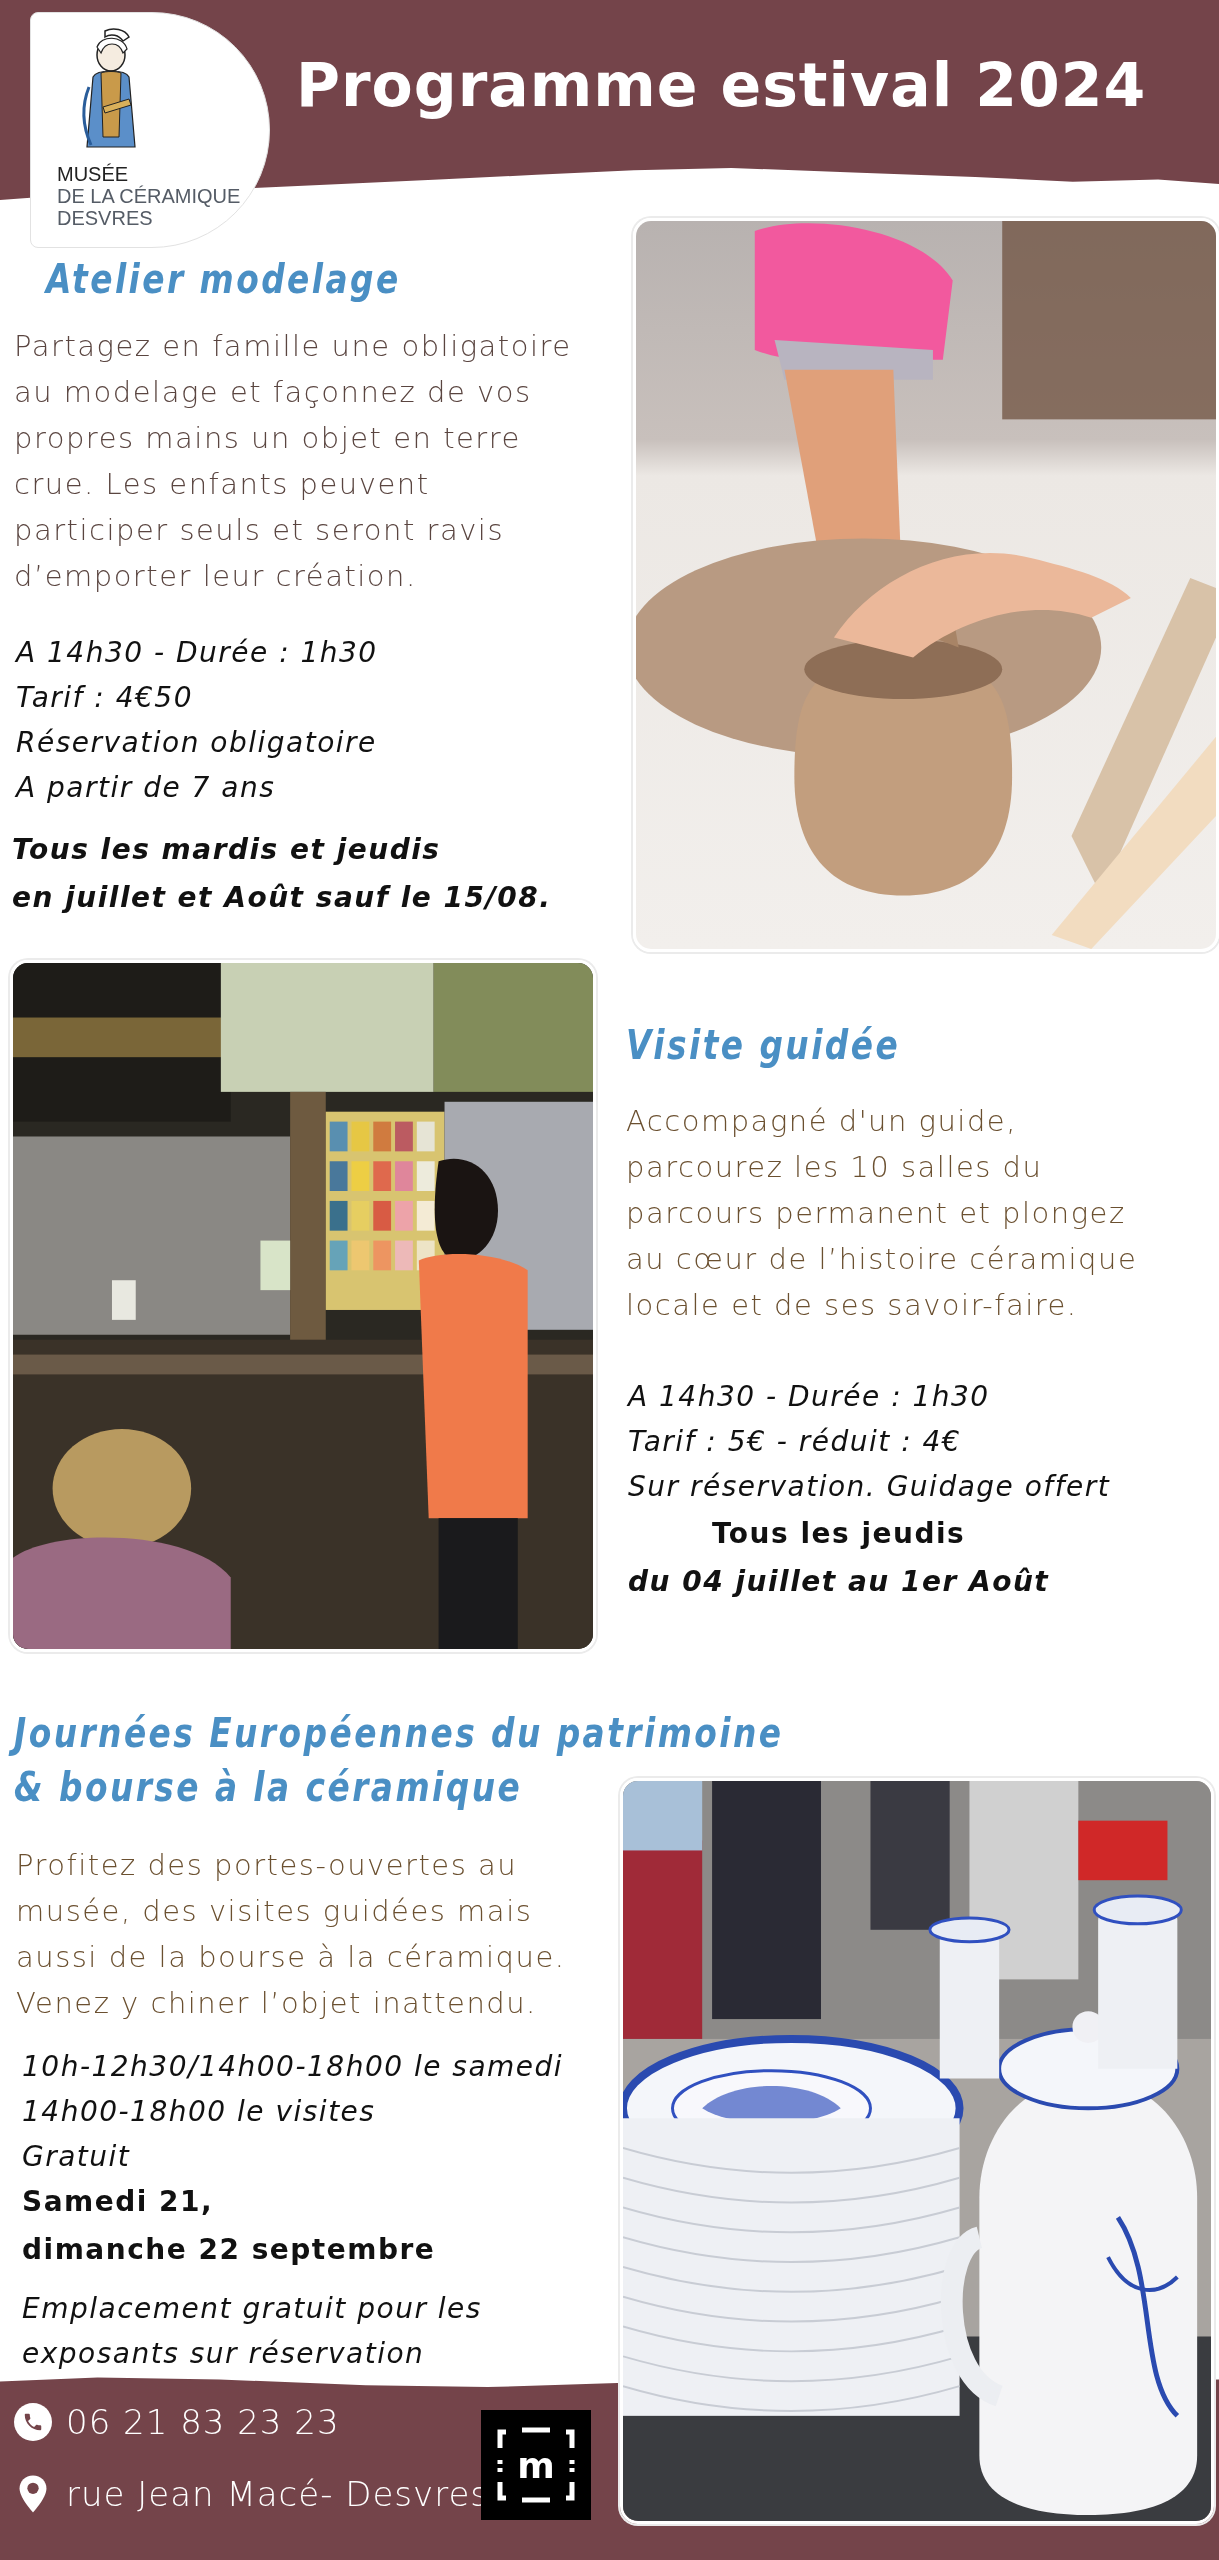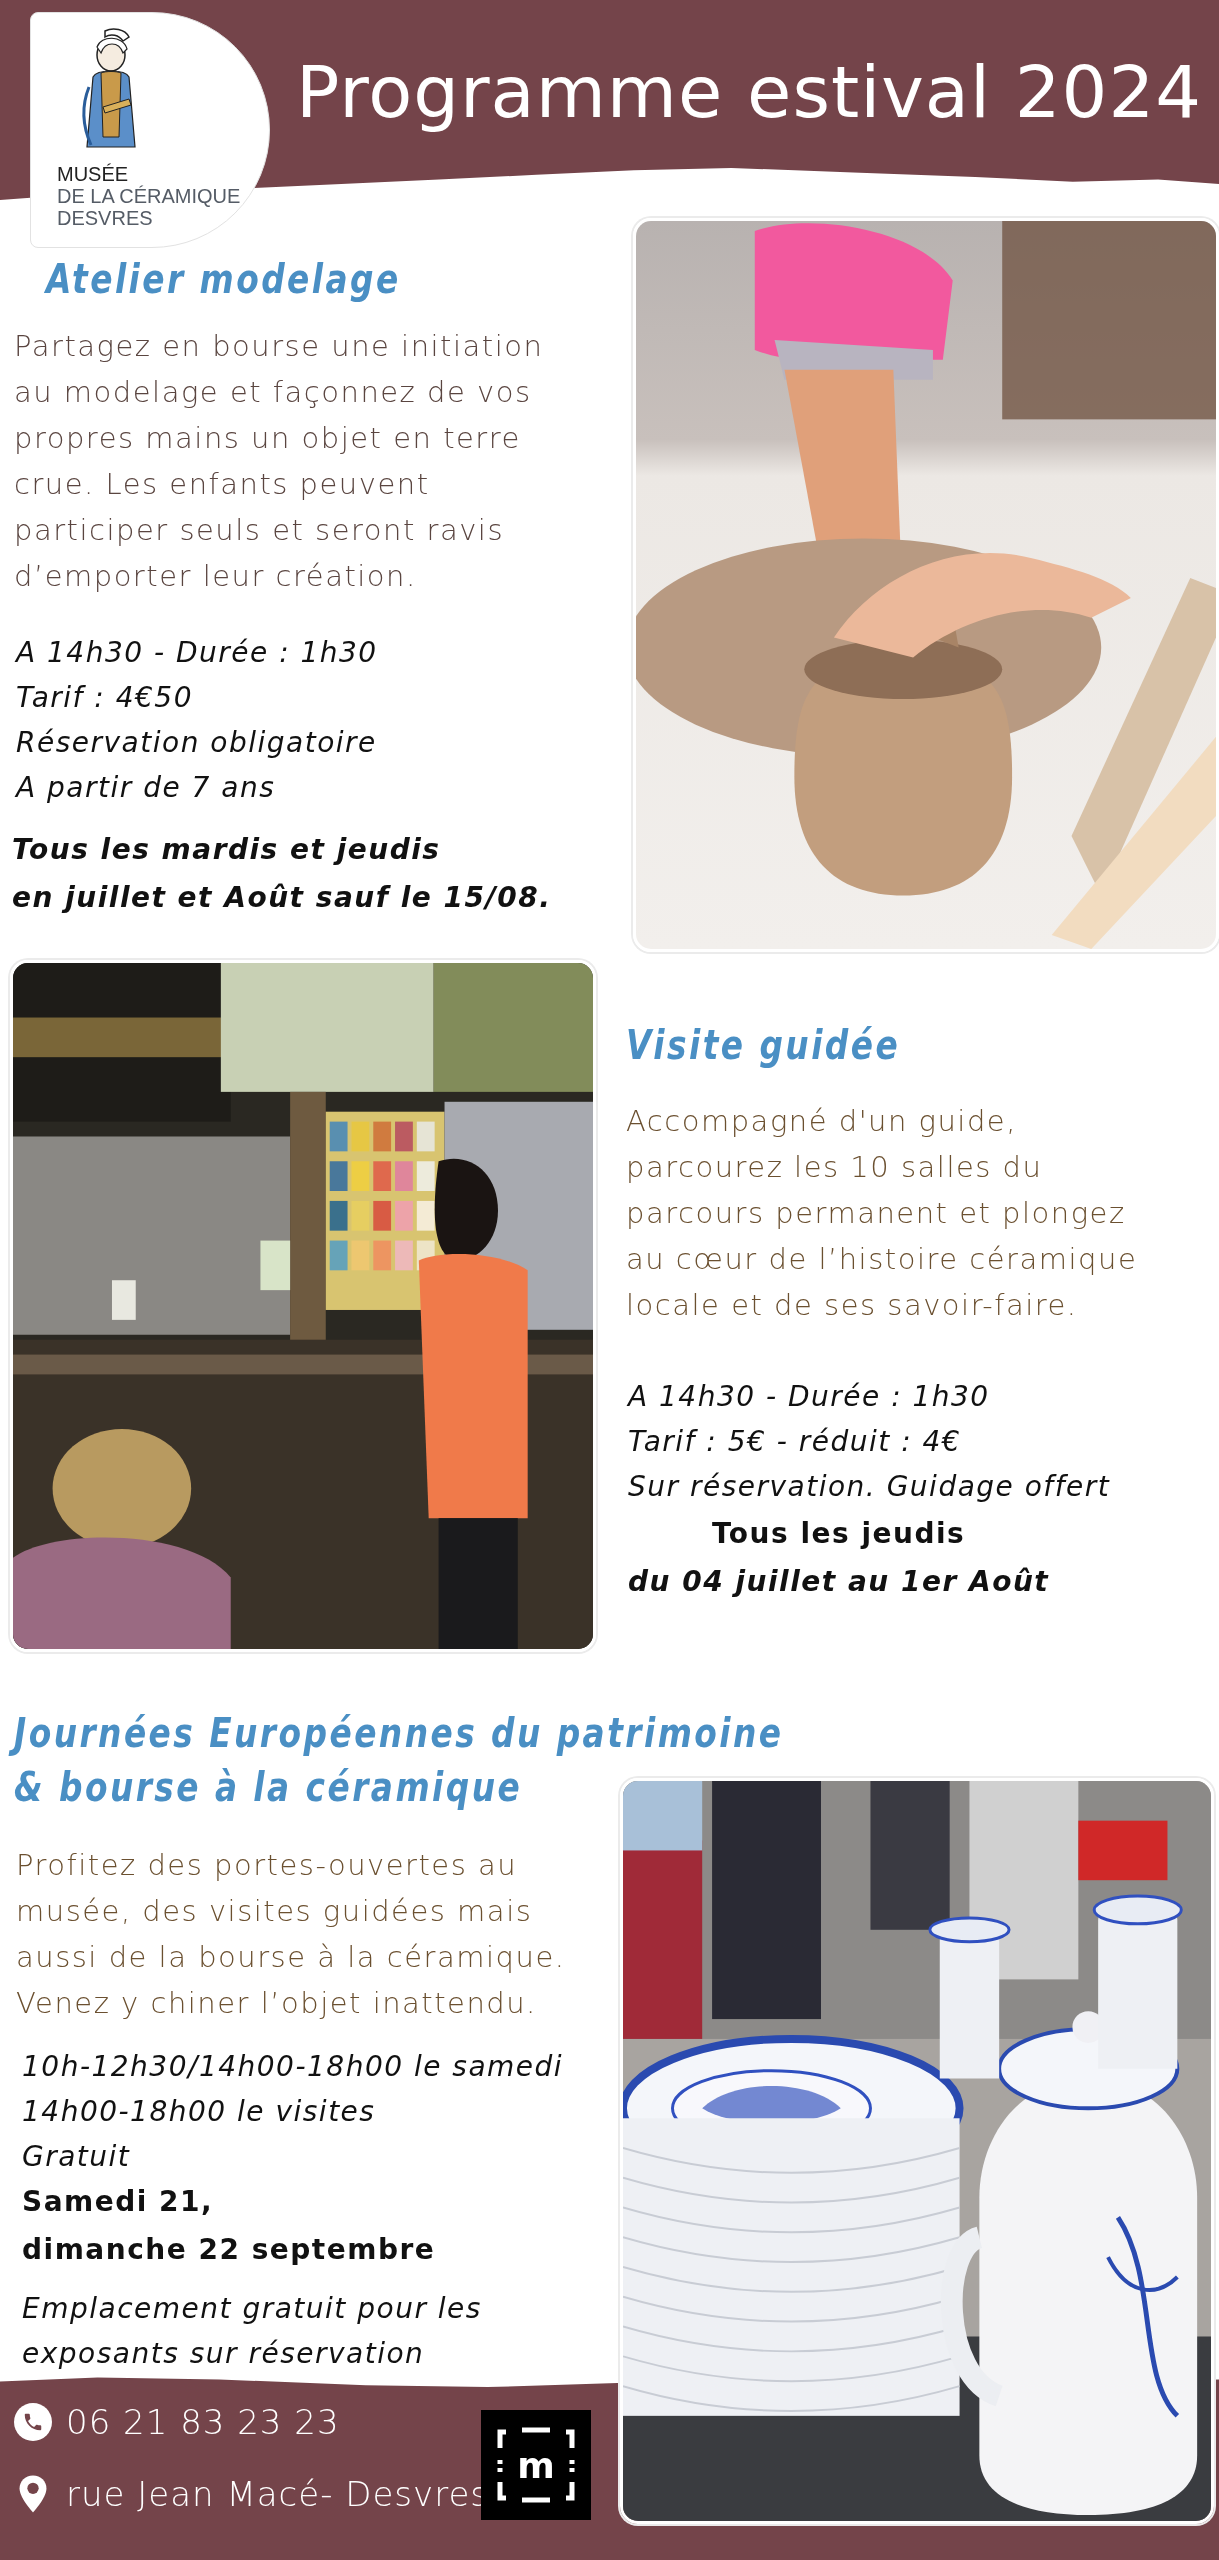--- a/index.html
+++ b/index.html
@@ -8,21 +8,21 @@
 
     
     .header-band {
       position: absolute; left: 0; top: 0; width: 1219px; height: 230px;
       background: #74444a;
       clip-path: polygon(0 0, 100% 0, 100% 80%, 95% 78%, 88% 79%, 80% 77%, 70% 75%, 60% 73%, 52% 74%, 44% 76%, 36% 78%, 28% 80%, 20% 82%, 12% 84%, 5% 85%, 0 87%);
     }
     .header-title {
       position: absolute; left: 296px; top: 50px; width: 900px;
       color: #ffffff; font-family: "DejaVu Sans", sans-serif;
-      font-size: 72px; font-weight: 400; letter-spacing: 1px;
+      font-size: 60px; font-weight: 700; letter-spacing: 1px;
       white-space: nowrap;
     }
 
     
     .logo {
       position: absolute; left: 30px; top: 12px; width: 240px; height: 236px;
       background: #ffffff; border-radius: 8px 118px 118px 8px;
       border: 1px solid #e2e2e2;
     }
     .logo-figure { position: absolute; left: 22px; top: 14px; width: 120px; height: 132px; }
@@ -104,21 +104,21 @@
   </svg>
   <div class="logo-text">
     <div class="l1">MUSÉE</div>
     <div class="l2">DE LA CÉRAMIQUE</div>
     <div class="l3">DESVRES</div>
   </div>
 </div>
 
 <div class="section-heading" style="left:46px; top:256px;">Atelier modelage</div>
 <div class="body-text brownish" style="left:14px; top:323px; width:600px;">
-  <div>Partagez en bourse une initiation</div>
+  <div>Partagez en famille une obligatoire</div>
   <div>au modelage et façonnez de vos</div>
   <div>propres mains un objet en terre</div>
   <div>crue. Les enfants peuvent</div>
   <div>participer seuls et seront ravis</div>
   <div>d’emporter leur création.</div>
 </div>
 <div class="info-text" style="left:16px; top:630px;">
   <div>A 14h30 - Durée : 1h30</div>
   <div>Tarif : 4€50</div>
   <div>Réservation obligatoire</div>

